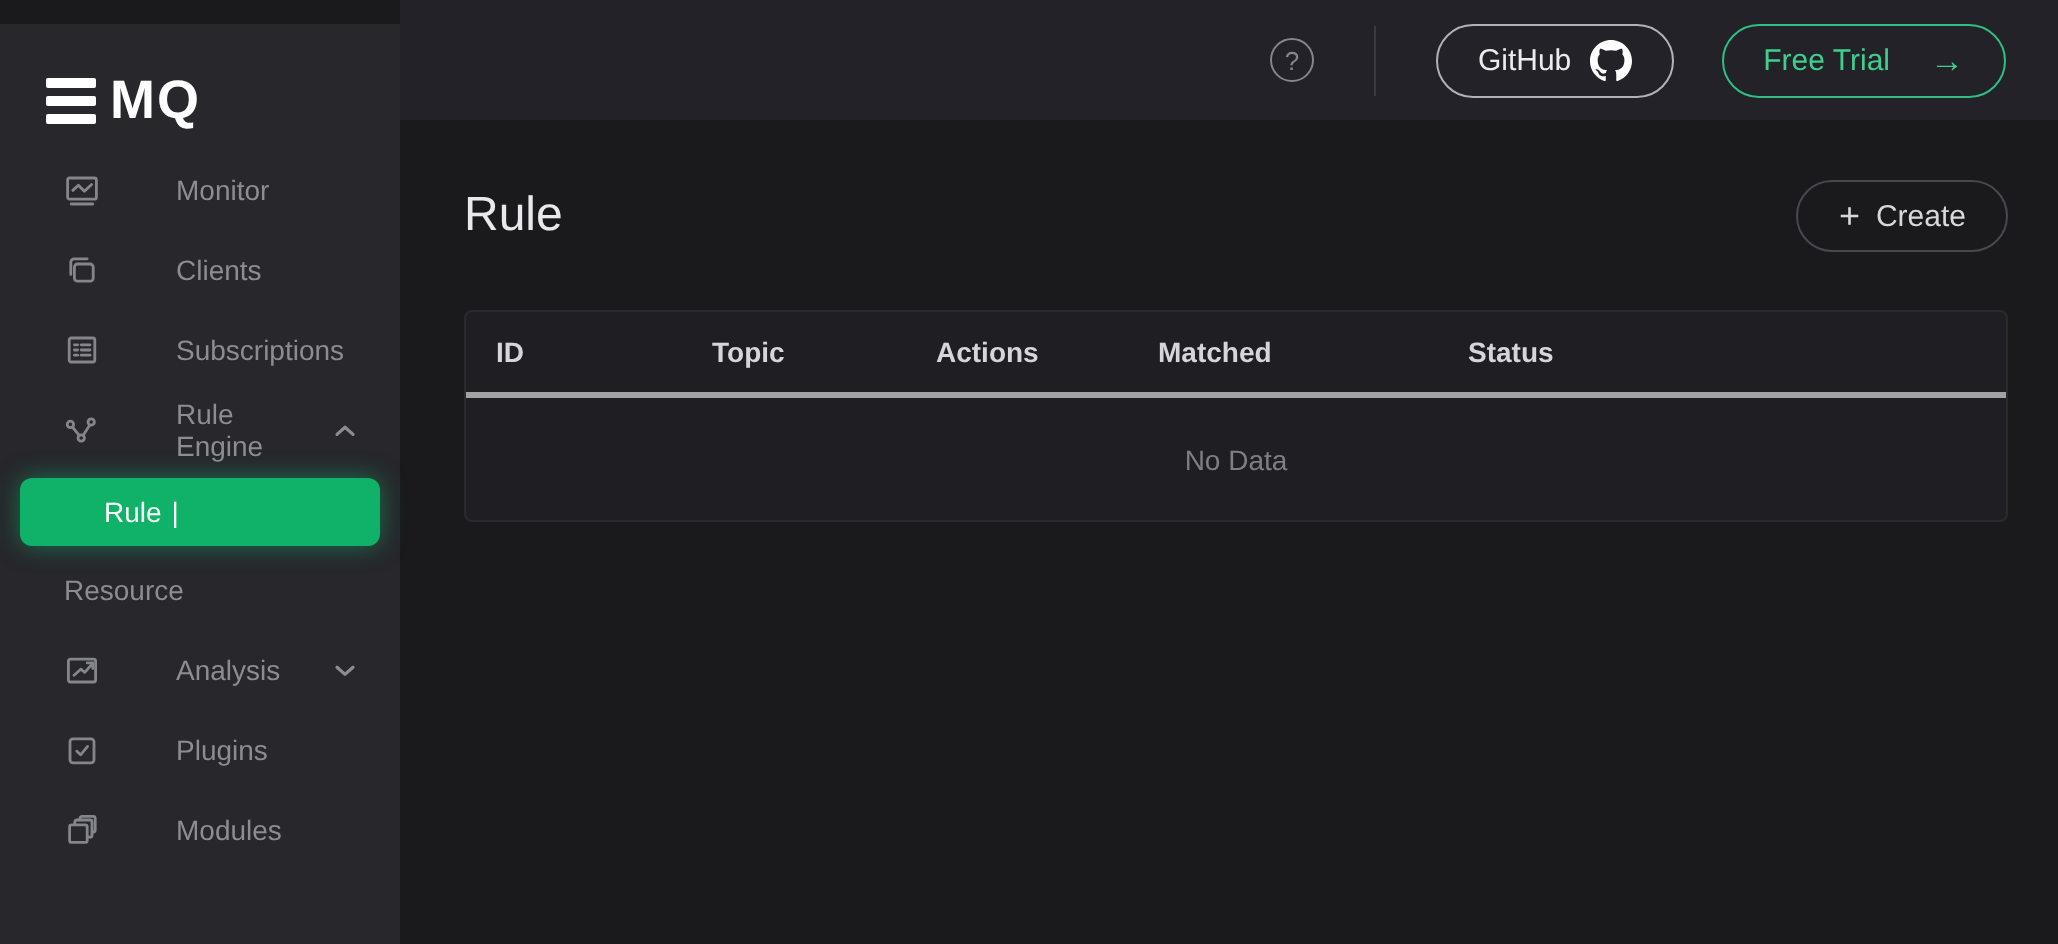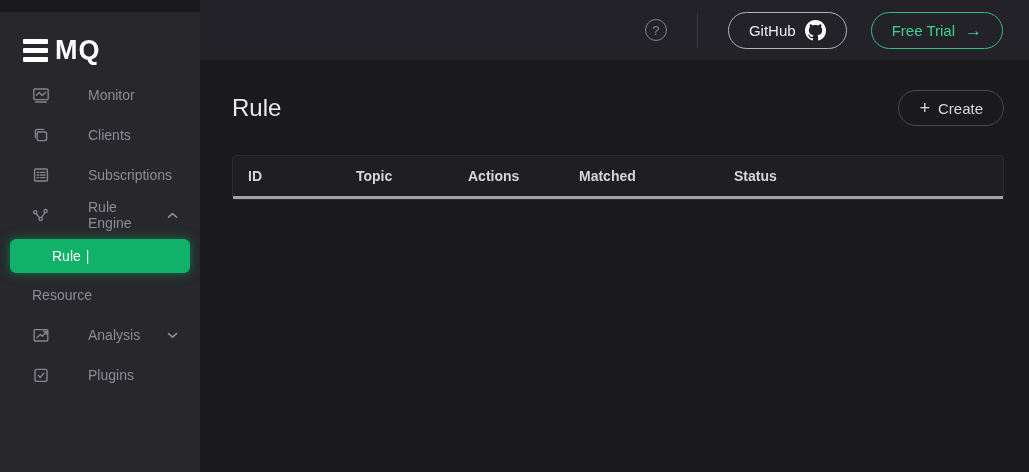--- a/index.html
+++ b/index.html
@@ -50,21 +50,21 @@
     color:#85858c; font-size:13px; display:flex; align-items:center; justify-content:center;
     cursor:pointer; line-height:1;
   }
   .vdiv { width:1px; height:35px; background:#3a3a41; margin:0 30px; }
   .pill {
     height:37px; border-radius:19px; display:flex; align-items:center;
     padding:0 20px; cursor:pointer; font-size:15px; background:transparent;
   }
   .github-btn { border:1.5px solid #b2b2b8; color:#ececef; gap:9px; margin-right:24px;text-align:right; }
   .github-btn svg { fill:#ffffff; display:block; }
-  .freetrial-btn { border:1.5px solid #2fbf81; color:#3ecf8e; gap:10px; }
+  .freetrial-btn { border:1.5px solid #2fbf81; color:#3ecf8e; gap:20px; }
   .freetrial-btn .arrow { font-size:17px; line-height:1; }
   
   .main {
     position:absolute; left:200px; top:60px; width:829px; height:412px;
     padding:30px 25px 0 32px;
   }
   .title-row { display:flex; align-items:center; justify-content:space-between; }
   .page-title { font-size:24px; color:#e9e9eb; font-weight:normal; }
   .create-btn {
     height:36px; border:1px solid #48484e; border-radius:18px;
@@ -182,20 +182,30 @@
     <div class="nav-item">
       <span class="icon">
         <svg width="18" height="18" viewBox="0 0 18 18">
             <rect x="3" y="3.4" width="12" height="12" rx="1.5"></rect>
             <polyline points="6.4,9.6 8.3,11.4 11.8,7.2"></polyline>
           </svg>
       </span>
       <span>Plugins</span>
     </div>
 
+    <div class="nav-item">
+      <span class="icon">
+        <svg width="18" height="18" viewBox="0 0 18 18">
+            <rect x="2.8" y="6.4" width="8.8" height="8.8" rx="1"></rect>
+            <path d="M5.4 6.4V5a1 1 0 0 1 1-1h6.6a1 1 0 0 1 1 1v6.6a1 1 0 0 1-1 1h-1.4"></path>
+            <path d="M8 4V3.2a1 1 0 0 1 1-1h5.6a1 1 0 0 1 1 1V9a1 1 0 0 1-1 1h-.6"></path>
+          </svg>
+      </span>
+      <span>Modules</span>
+    </div>
 
   </nav>
 </aside>
 
 <header class="topbar">
   <div class="help-btn">?</div>
   <div class="vdiv"></div>
   <button class="pill github-btn">
     <span>GitHub</span>
     <span>
@@ -220,14 +230,15 @@
   </div>
 
   <div class="table">
     <div class="thead">
       <div>ID</div>
       <div>Topic</div>
       <div>Actions</div>
       <div>Matched</div>
       <div>Status</div>
     </div>
+    <div class="tbody-empty">No Data</div>
   </div>
 </main>
 
 </body></html>

